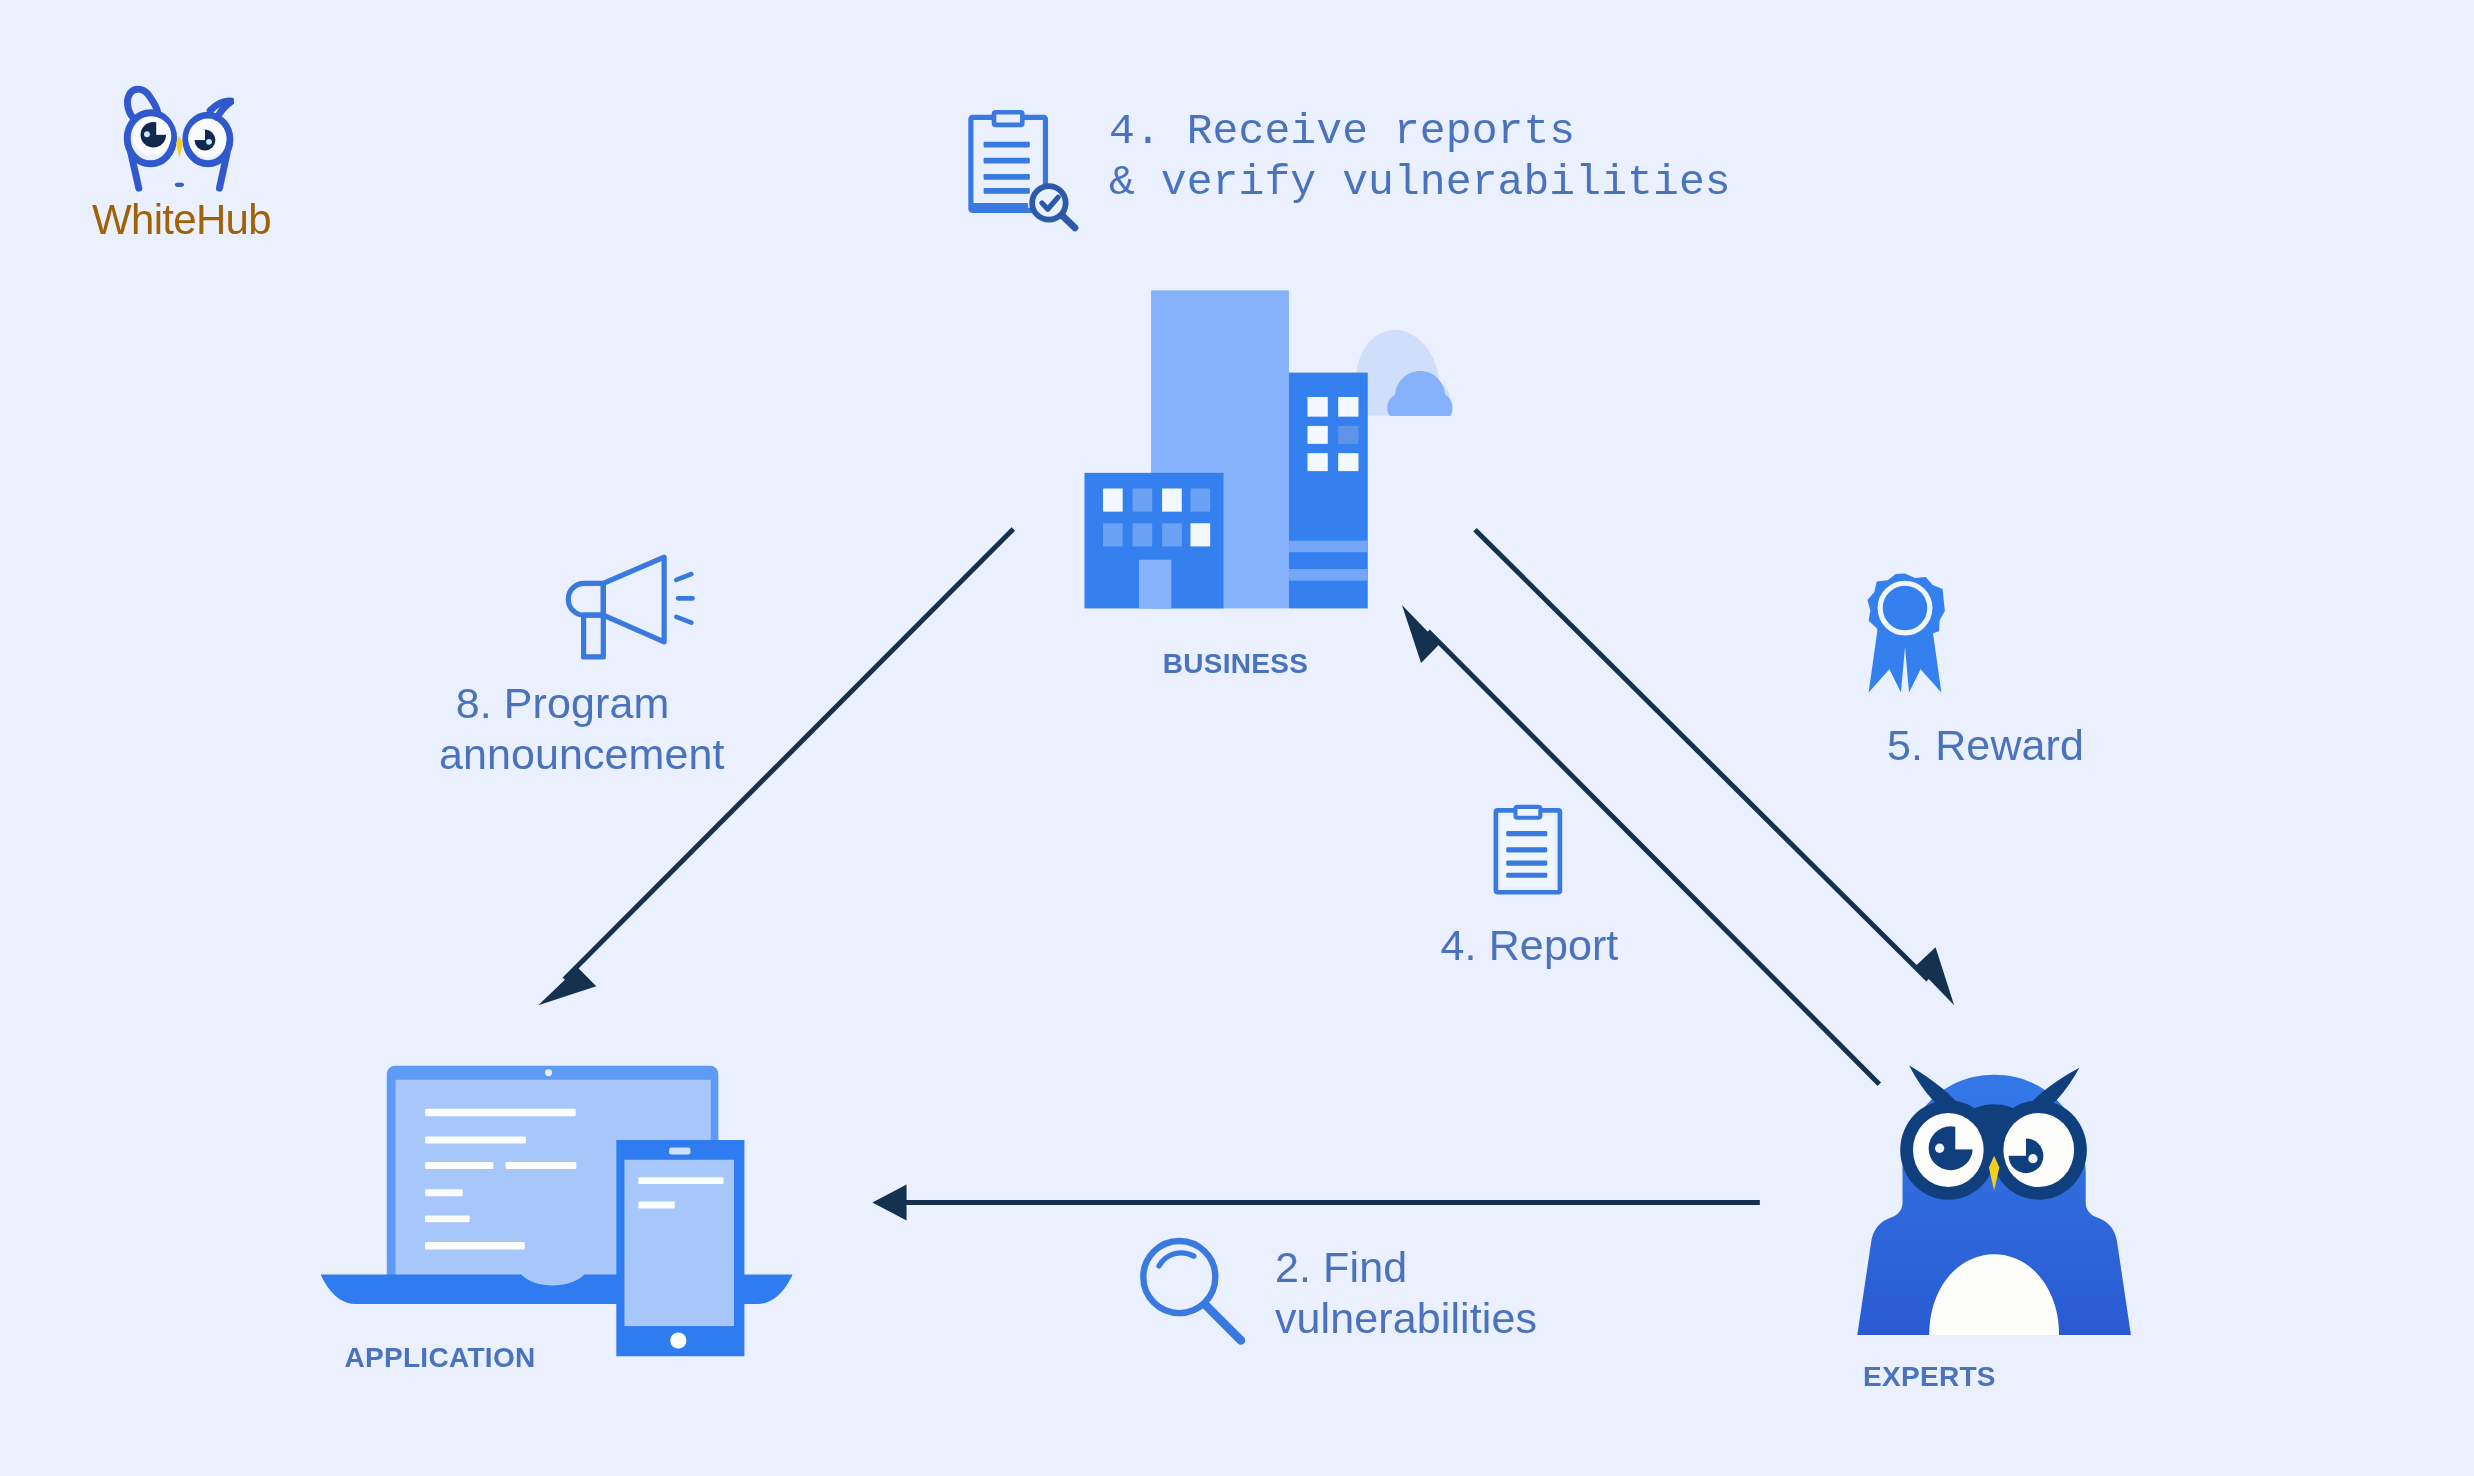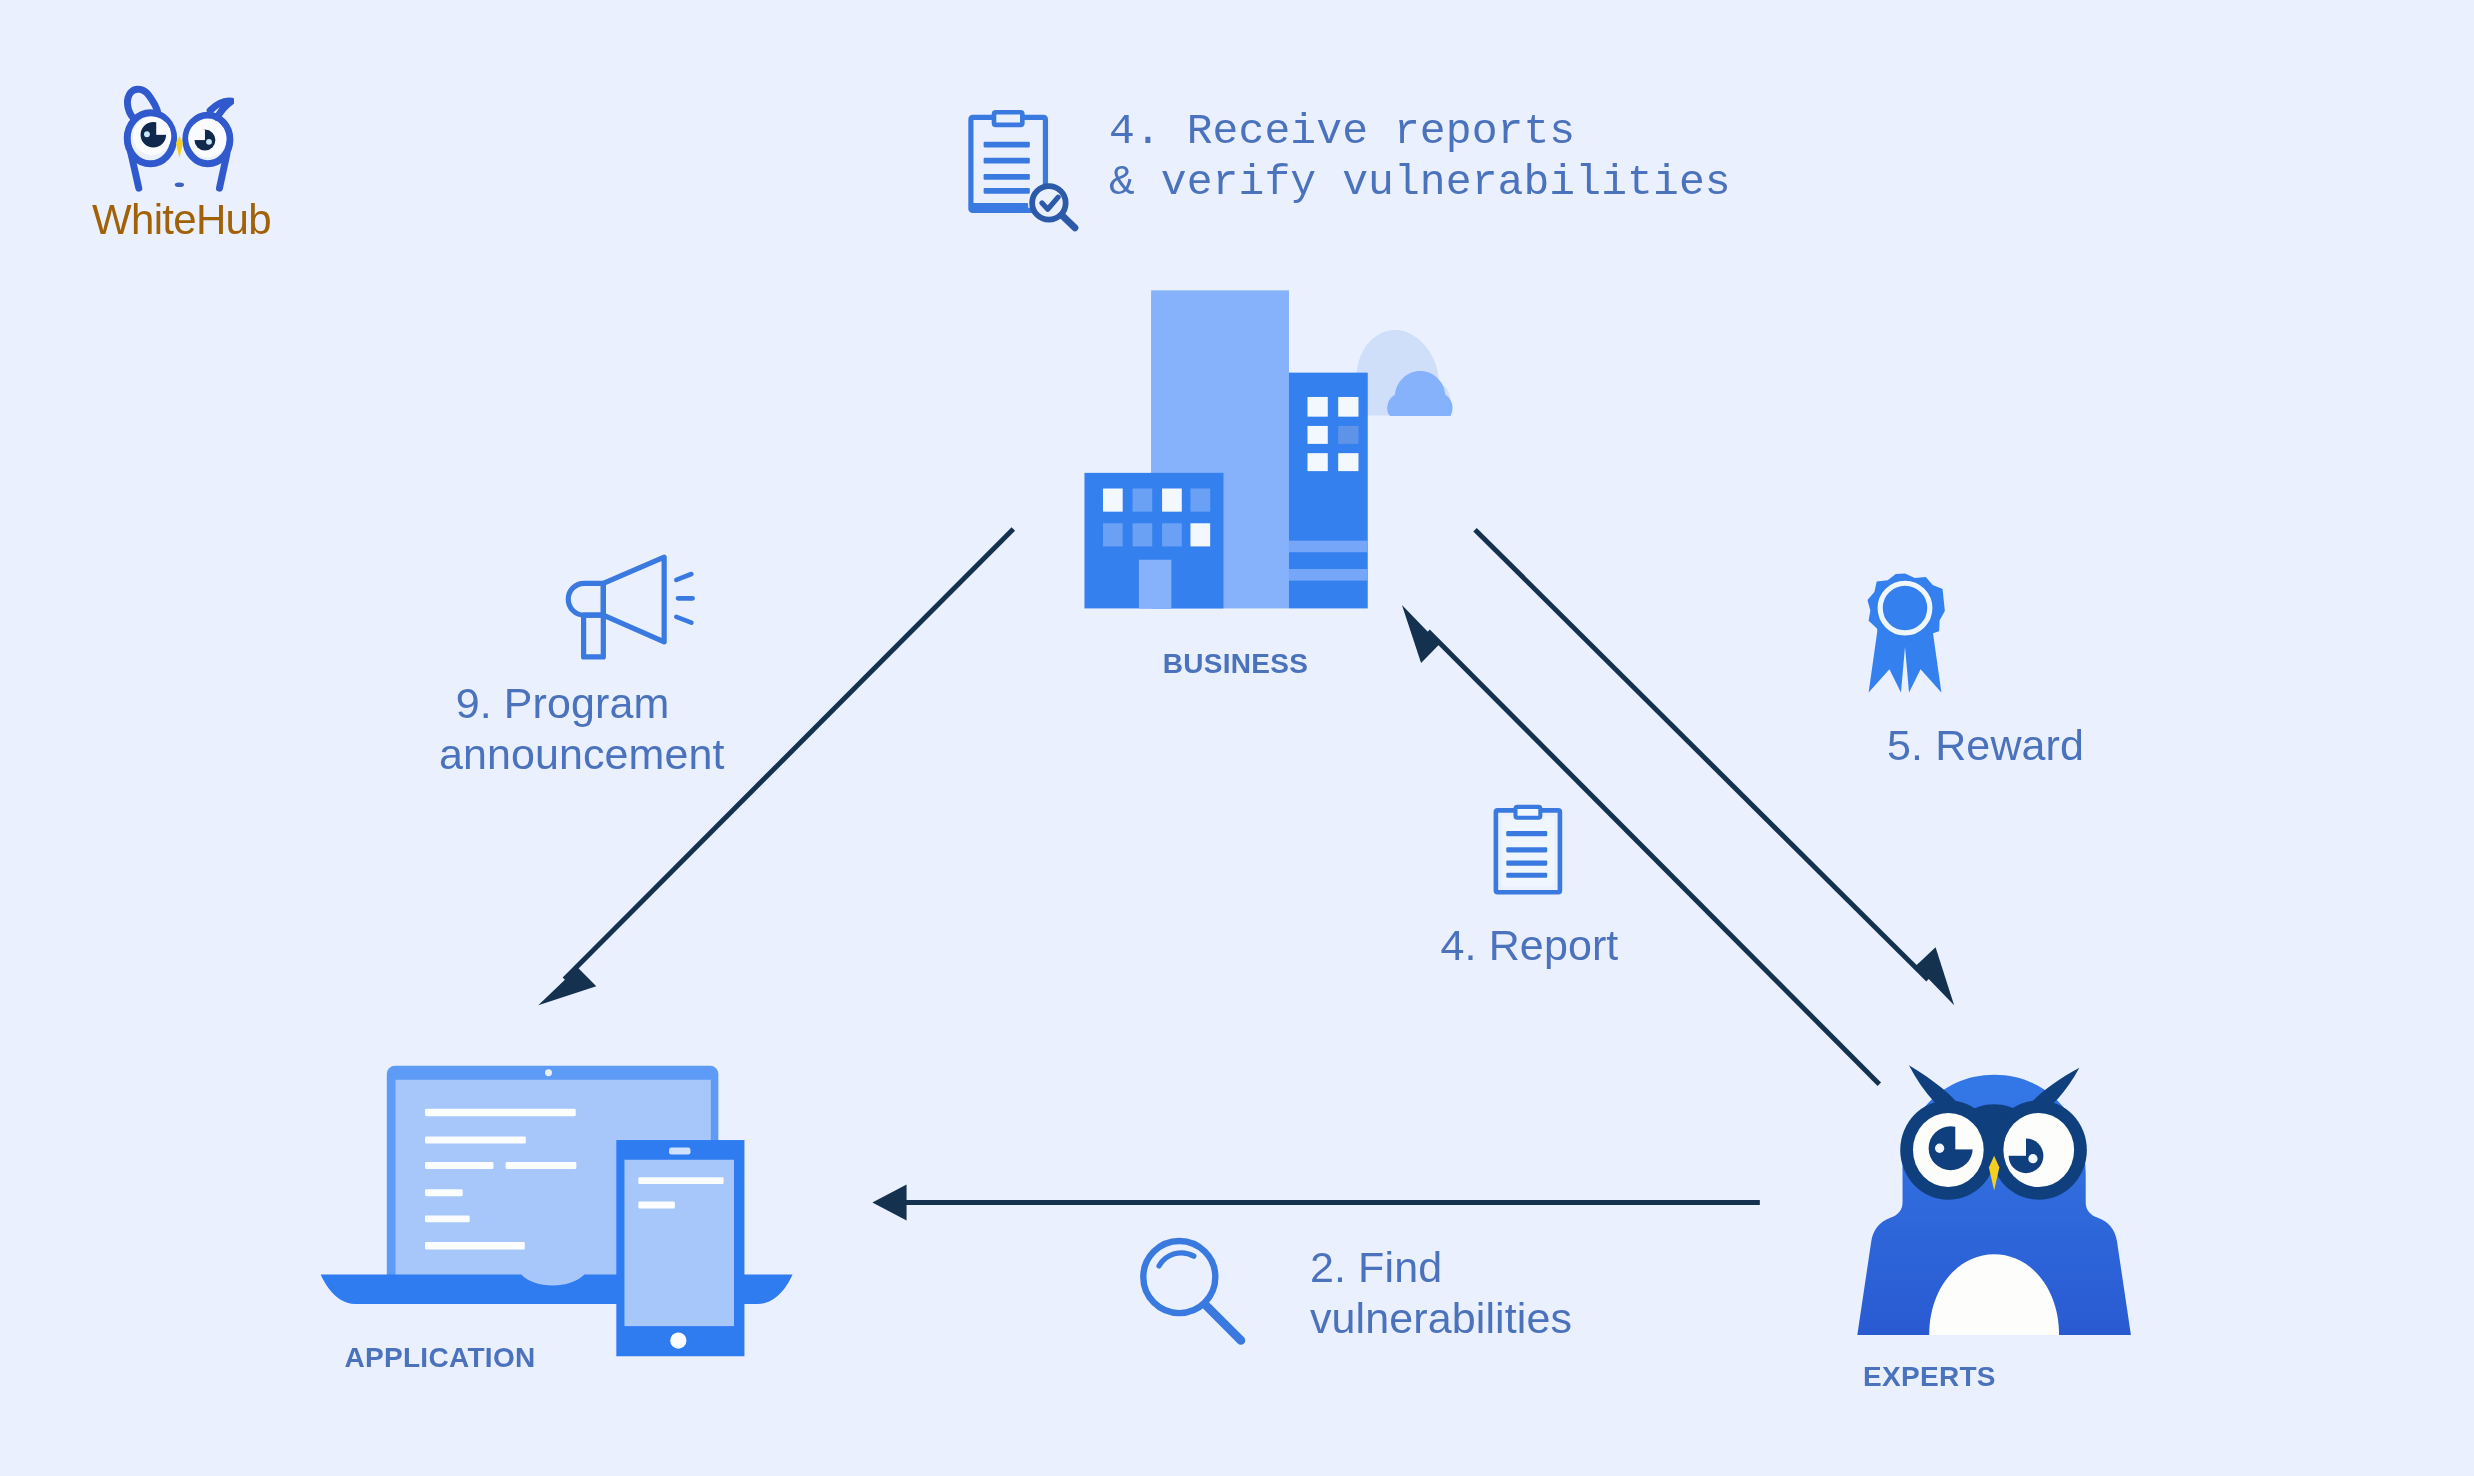--- a/index.html
+++ b/index.html
@@ -210,34 +210,34 @@
         <path d="M66 54 L171 9 L171 155 L66 109 Z"></path>
 
         <g stroke-width="8">
           <path d="M192 48 L218 38"></path>
           <path d="M195 80 L220 80"></path>
           <path d="M192 112 L218 122"></path>
         </g>
       </g>
     </svg>
     <div class="step-label" style="position:absolute;left:0px;top:130px;width:348px;text-align:center;">
-      <div style="margin-left:-35px;">9. Program</div>
+      <div style="margin-left:-35px;">8. Program</div>
       <div style="margin-left:3.5px;">announcement</div>
     </div>
   </div>
 
   <div class="abs" style="left:1131px;top:1230px;width:476px;height:151px;">
     <svg style="position:absolute;left:0;top:0;" width="128" height="122" viewBox="0 0 220 210">
       <g fill="none" stroke="#3a7ae0" stroke-linecap="round">
         <circle cx="83" cy="81" r="62" stroke-width="11"></circle>
         <path d="M48 62 a44 44 0 0 1 60 -17" stroke-width="9"></path>
         <path d="M129 130 L189 190" stroke-width="15"></path>
       </g>
     </svg>
-    <div class="step-label" style="position:absolute;left:144px;top:11.6px;width:325px;text-align:left;margin-left:35px;">
+    <div class="step-label" style="position:absolute;left:144px;top:11.6px;width:325px;text-align:left;">
       <div>2. Find</div>
       <div>vulnerabilities</div>
     </div>
   </div>
 
   <div class="abs" style="left:1438px;top:803px;width:325px;height:162px;">
     <svg style="position:absolute;left:55px;top:0;" width="75" height="96" viewBox="0 0 130 165">
       <rect x="5" y="12" width="111" height="142" rx="3" fill="none" stroke="#3a7ae0" stroke-width="8"></rect>
       <rect x="15" y="22" width="91" height="122" fill="#f0f6ff"></rect>
       <rect x="39" y="6" width="43" height="19" rx="3" fill="#f0f6ff" stroke="#3a7ae0" stroke-width="7"></rect>

